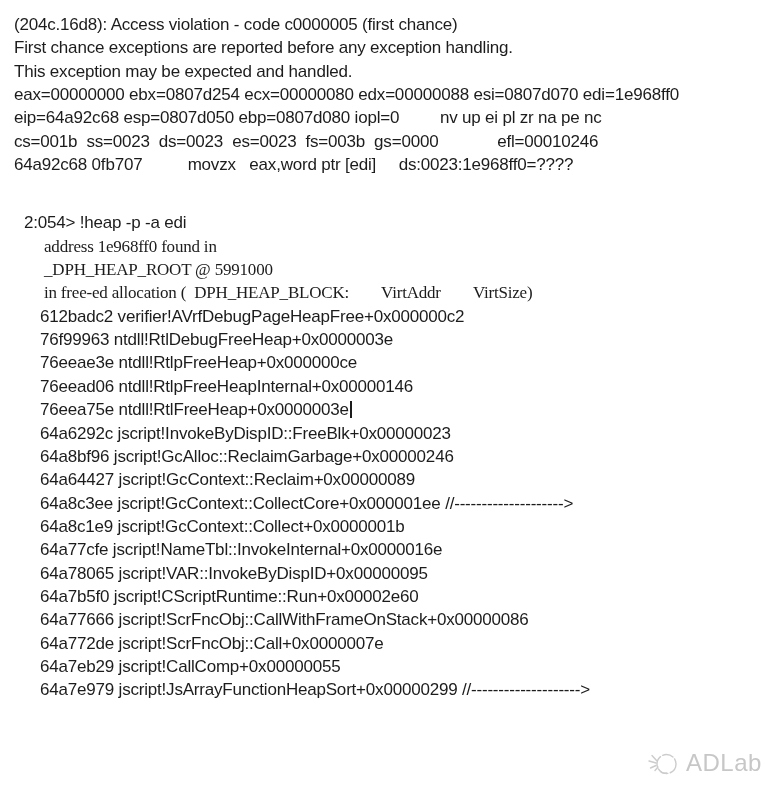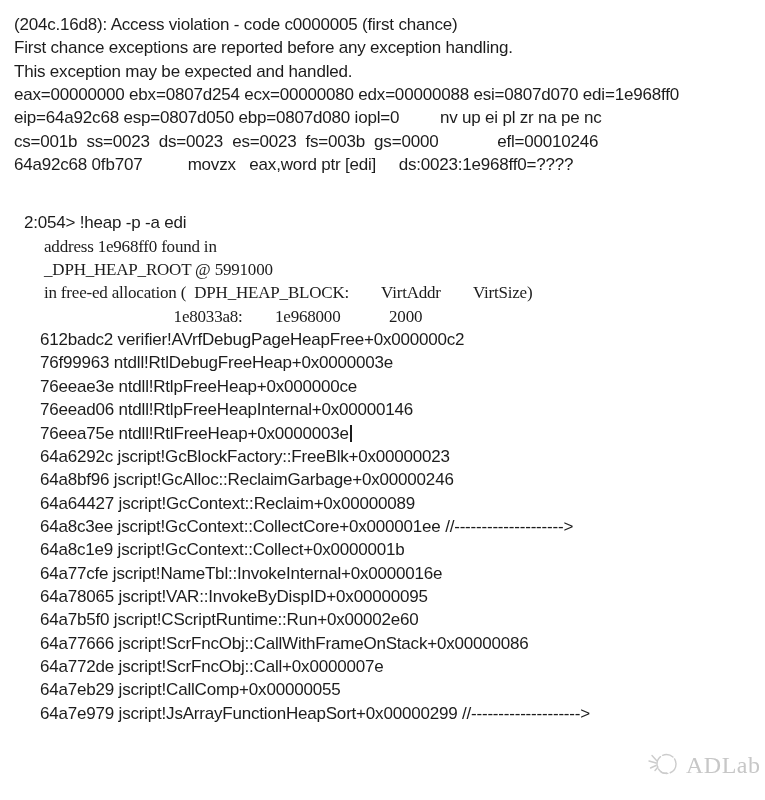--- a/index.html
+++ b/index.html
@@ -36,23 +36,22 @@
     height: 17px;
     background: #1c1c1c;
     margin-left: 1px;
     vertical-align: -3px;
   }
   .watermark {
     position: absolute;
     left: 646px;
     top: 746px;
     display: flex;
-    align-items: flex-end;
+    align-items: flex-start;
     gap: 4px;
-    font-family: Liberation Serif, serif;
   }
   .watermark-label {
     font-size: 24px;
     line-height: 34px;
     color: #c7c7c7;
     letter-spacing: 0.5px;
   }
 </style>
 </head>
 <body>
@@ -67,27 +66,26 @@
         <div class="line indent-0"><span>eax=00000000 ebx=0807d254 ecx=00000080 edx=00000088 esi=0807d070 edi=1e968ff0</span></div>
         <div class="line indent-0"><span>eip=64a92c68 esp=0807d050 ebp=0807d080 iopl=0         nv up ei pl zr na pe nc</span></div>
         <div class="line indent-0"><span>cs=001b  ss=0023  ds=0023  es=0023  fs=003b  gs=0000             efl=00010246</span></div>
         <div class="line indent-0"><span>64a92c68 0fb707          movzx   eax,word ptr [edi]     ds:0023:1e968ff0=????</span></div>
       </div>
     <div class="block">
         <div class="line indent-3"><span>2:054&gt; !heap -p -a edi</span></div>
         <div class="line indent-1"><span>address 1e968ff0 found in</span></div>
         <div class="line indent-1"><span>_DPH_HEAP_ROOT @ 5991000</span></div>
         <div class="line indent-1"><span>in free-ed allocation (  DPH_HEAP_BLOCK:        VirtAddr        VirtSize)</span></div>
-        <div class="line indent-1"><span>                                1e8033a8:        1e968000            2000</span></div>
         <div class="line indent-2"><span>612badc2 verifier!AVrfDebugPageHeapFree+0x000000c2</span></div>
         <div class="line indent-2"><span>76f99963 ntdll!RtlDebugFreeHeap+0x0000003e</span></div>
         <div class="line indent-2"><span>76eeae3e ntdll!RtlpFreeHeap+0x000000ce</span></div>
         <div class="line indent-2"><span>76eead06 ntdll!RtlpFreeHeapInternal+0x00000146</span></div>
         <div class="line indent-2"><span>76eea75e ntdll!RtlFreeHeap+0x0000003e</span><span class="caret"></span></div>
-        <div class="line indent-2"><span>64a6292c jscript!GcBlockFactory::FreeBlk+0x00000023</span></div>
+        <div class="line indent-2"><span>64a6292c jscript!InvokeByDispID::FreeBlk+0x00000023</span></div>
         <div class="line indent-2"><span>64a8bf96 jscript!GcAlloc::ReclaimGarbage+0x00000246</span></div>
         <div class="line indent-2"><span>64a64427 jscript!GcContext::Reclaim+0x00000089</span></div>
         <div class="line indent-2"><span>64a8c3ee jscript!GcContext::CollectCore+0x000001ee //--------------------&gt;</span></div>
         <div class="line indent-2"><span>64a8c1e9 jscript!GcContext::Collect+0x0000001b</span></div>
         <div class="line indent-2"><span>64a77cfe jscript!NameTbl::InvokeInternal+0x0000016e</span></div>
         <div class="line indent-2"><span>64a78065 jscript!VAR::InvokeByDispID+0x00000095</span></div>
         <div class="line indent-2"><span>64a7b5f0 jscript!CScriptRuntime::Run+0x00002e60</span></div>
         <div class="line indent-2"><span>64a77666 jscript!ScrFncObj::CallWithFrameOnStack+0x00000086</span></div>
         <div class="line indent-2"><span>64a772de jscript!ScrFncObj::Call+0x0000007e</span></div>
         <div class="line indent-2"><span>64a7eb29 jscript!CallComp+0x00000055</span></div>

